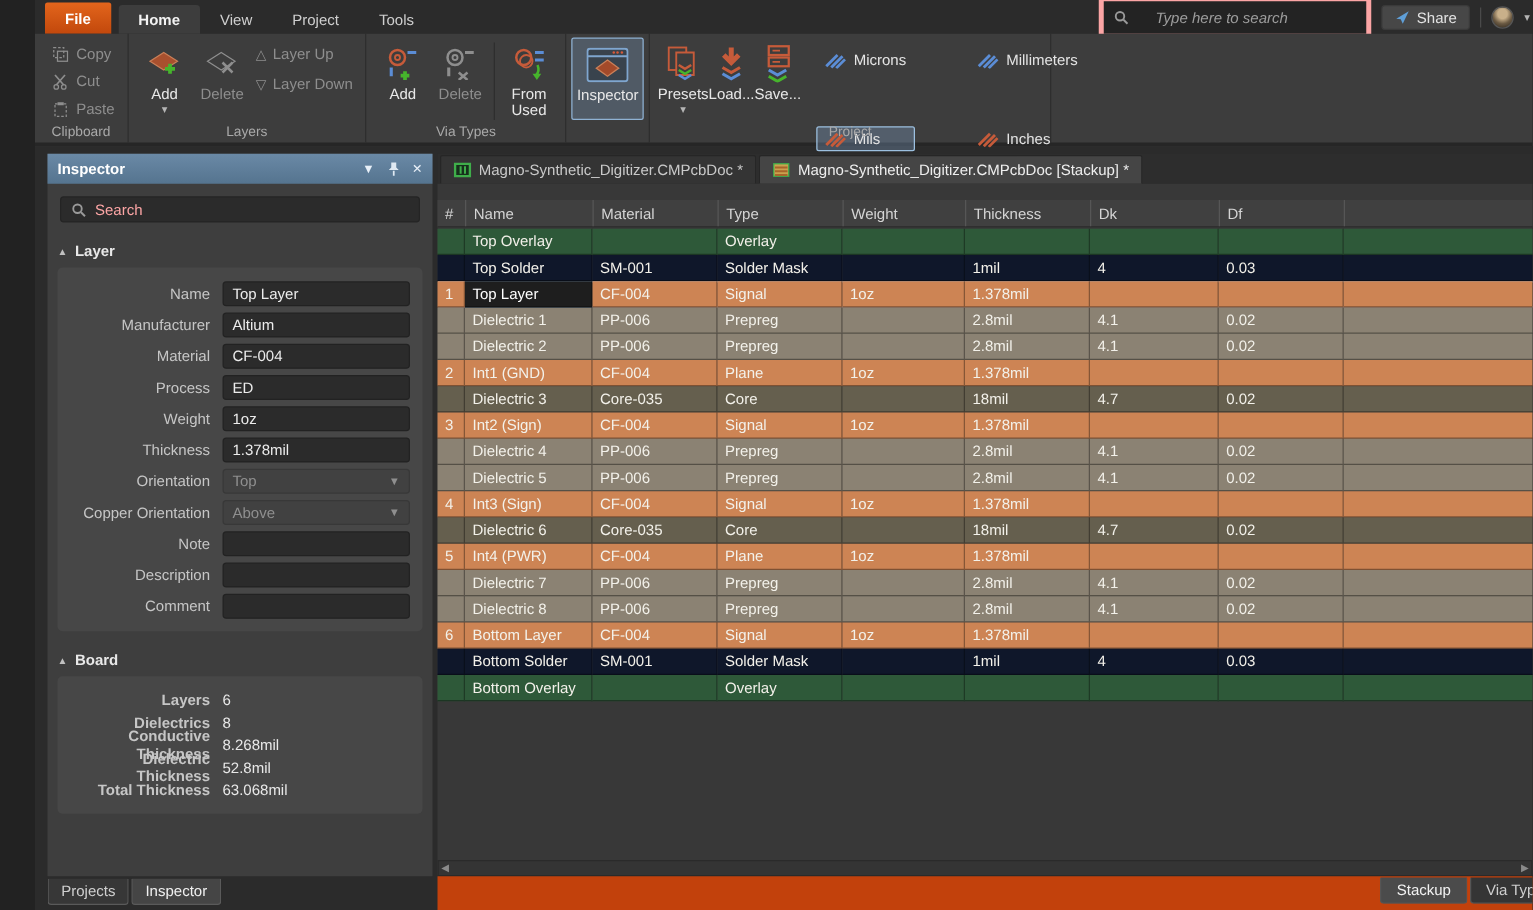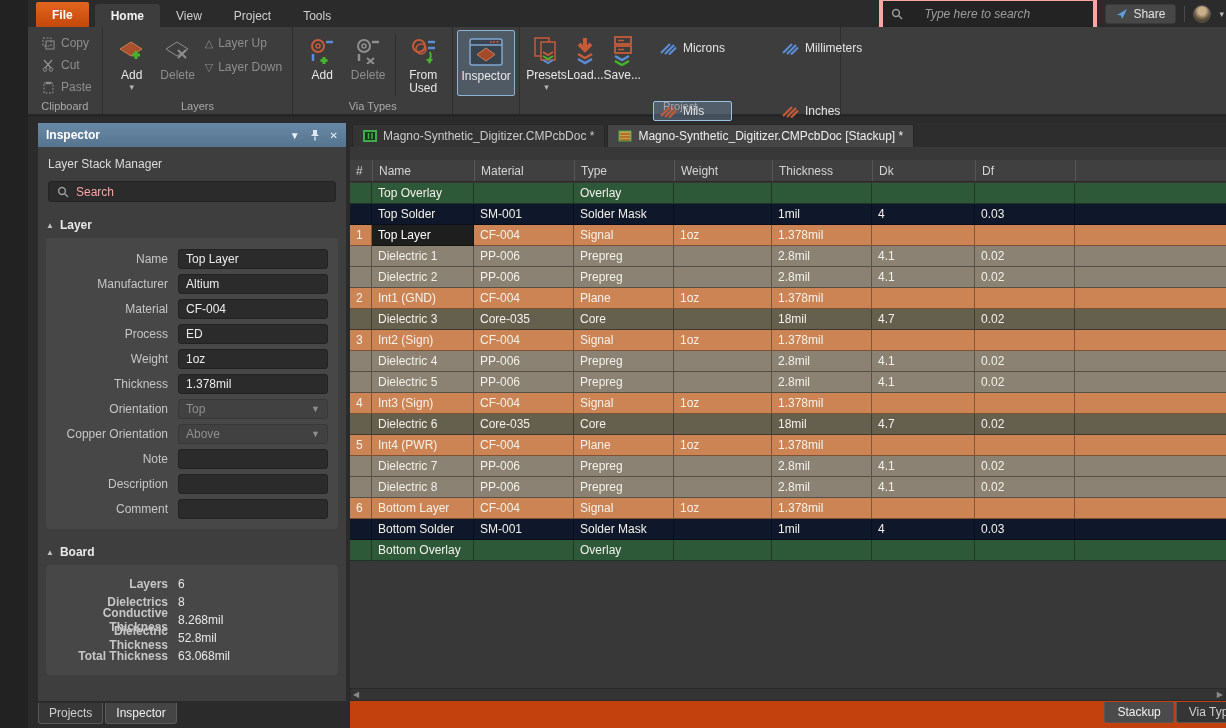--- a/index.html
+++ b/index.html
@@ -382,21 +382,20 @@
       <span class="title">Inspector</span>
       <span class="hicons">
         <span>▼</span>
         <svg width="10" height="12">
             <path d="M3 1 h4 v4 l2 2 H1 l2 -2 z" fill="#dfe9f2"></path>
             <line x1="5" y1="7.5" x2="5" y2="11.5" stroke="#dfe9f2" stroke-width="1.4"></line>
           </svg>
         <span>✕</span>
       </span>
     </div>
-    <div id="panel-subtitle">Layer Stack Manager</div>
     <div id="panel-search">
       <svg width="12" height="12">
           <circle cx="5" cy="5" r="3.4" fill="none" stroke="#9a9a9a" stroke-width="1.5"></circle>
           <line x1="7.8" y1="7.8" x2="11" y2="11" stroke="#9a9a9a" stroke-width="1.5"></line>
         </svg>
       <span class="ph">Search</span>
     </div>
 
     <div class="section-head">
       <span class="arrow">▲</span>

